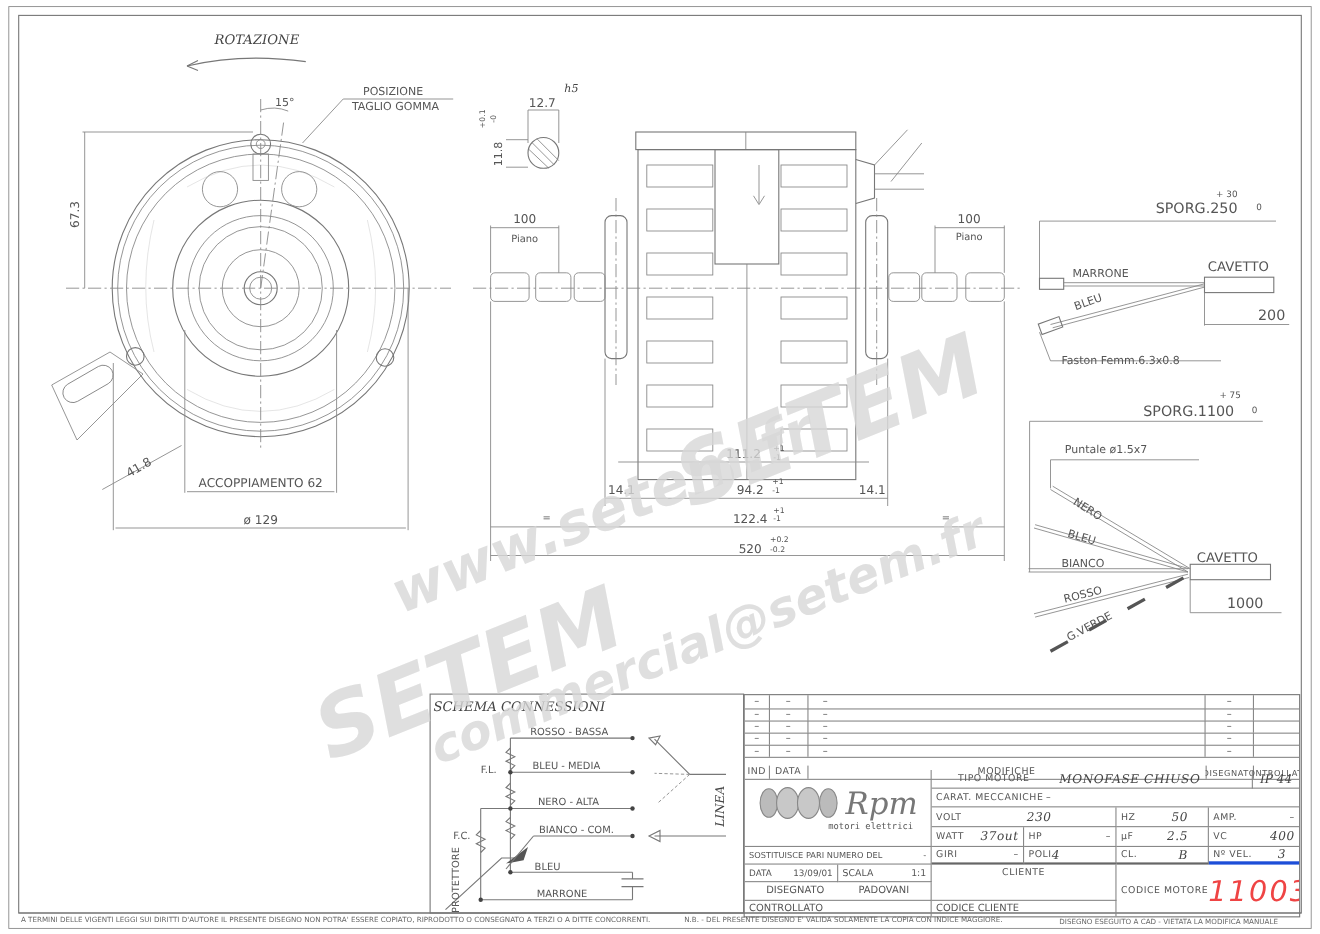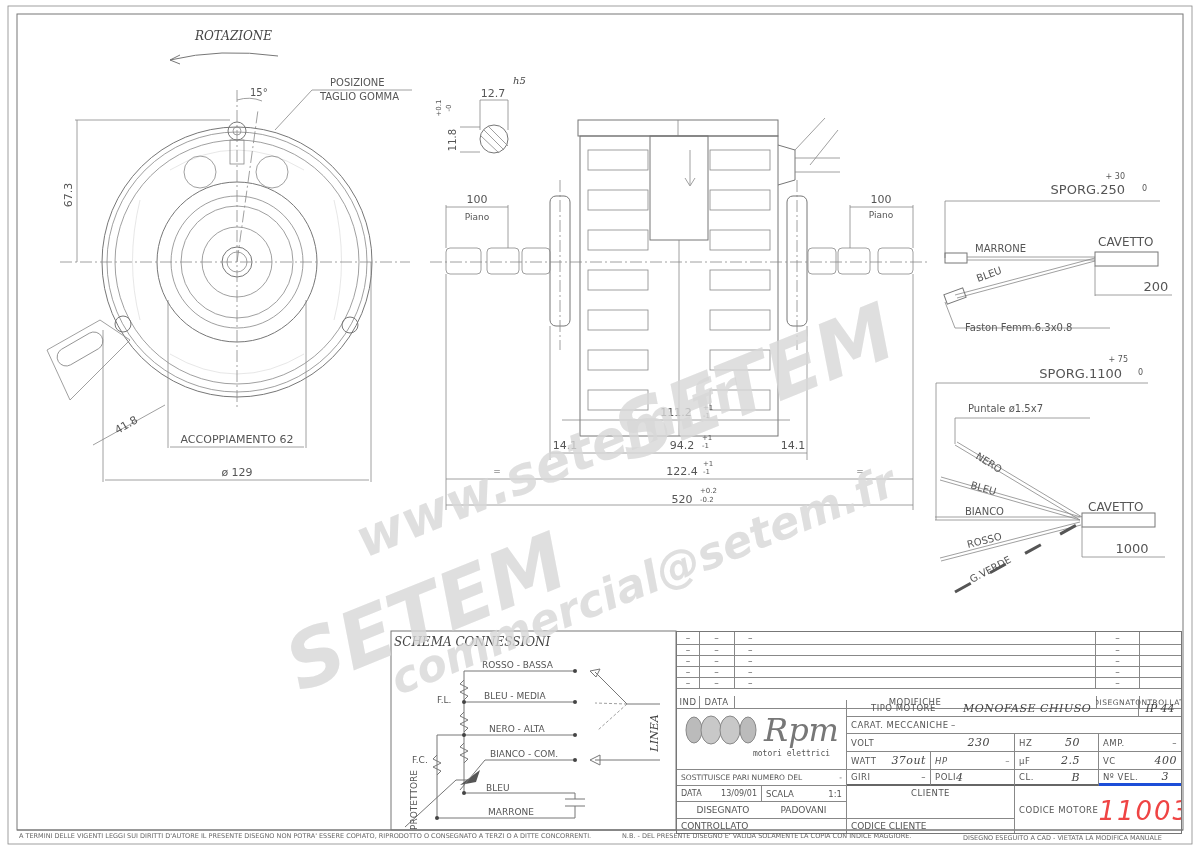--- a/index.html
+++ b/index.html
@@ -334,53 +334,53 @@
   </div>
 
   <div class="cell" style="left:0;top:68px;width:170px;height:70px;flex-direction:column;justify-content:center;align-items:center;">
     <div style="display:flex;align-items:center;gap:6px;">
       <svg width="74" height="30" style="position:static;">
         <ellipse cx="10" cy="15" rx="8" ry="13" fill="#bbb" stroke="#888"></ellipse>
         <ellipse cx="27" cy="15" rx="10" ry="14" fill="#c8c8c8" stroke="#888"></ellipse>
         <ellipse cx="46" cy="15" rx="10" ry="14" fill="#c8c8c8" stroke="#888"></ellipse>
         <ellipse cx="64" cy="15" rx="8" ry="13" fill="#bbb" stroke="#888"></ellipse>
       </svg>
-      <span style="font-family:'DejaVu Serif',serif;font-style:italic;font-size:32px;color:#777;">Rpm</span>
+      <span style="font-family:'DejaVu Serif',serif;font-style:italic;font-size:28px;color:#777;">Rpm</span>
     </div>
     <span style="font-family:'DejaVu Sans Mono',monospace;font-size:8px;margin-left:60px;">motori elettrici</span>
   </div>
 
   <div class="cell lbl" style="left:170px;top:68px;width:292px;height:17px;">
     <span style="width:92px;padding-left:20px;">TIPO MOTORE</span>
     <span class="val">MONOFASE CHIUSO</span>
   </div>
   <div class="cell val" style="left:462px;top:68px;width:42px;height:17px;border-right:none;justify-content:center;">IP 44</div>
   <div class="cell lbl" style="left:170px;top:85px;width:334px;height:17px;border-right:none;">
     <span style="width:100px;">CARAT. MECCANICHE</span>
     <span>–</span>
   </div>
 
   <div class="cell lbl" style="left:170px;top:102px;width:168px;height:18px;justify-content:space-between;">
     <span>VOLT</span>
-    <span class="val" style="margin-right:20px;">230</span>
+    <span class="val" style="margin-right:54px;">230</span>
   </div>
   <div class="cell lbl" style="left:338px;top:102px;width:84px;height:18px;justify-content:space-between;">
     <span>HZ</span>
     <span class="val" style="margin-right:14px;">50</span>
   </div>
   <div class="cell lbl" style="left:422px;top:102px;width:82px;height:18px;border-right:none;justify-content:space-between;">
     <span>AMP.</span>
     <span>–</span>
   </div>
 
   <div class="cell lbl" style="left:170px;top:120px;width:84px;height:18px;justify-content:space-between;">
     <span>WATT</span>
     <span class="val">37out</span>
   </div>
-  <div class="cell lbl" style="left:254px;top:120px;width:84px;height:18px;justify-content:space-between;font-style:italic;">
+  <div class="cell lbl" style="left:254px;top:120px;width:84px;height:18px;justify-content:space-between;">
     <span>HP</span>
     <span>–</span>
   </div>
   <div class="cell lbl" style="left:338px;top:120px;width:84px;height:18px;justify-content:space-between;">
     <span>μF</span>
     <span class="val" style="margin-right:14px;">2.5</span>
   </div>
   <div class="cell lbl" style="left:422px;top:120px;width:82px;height:18px;border-right:none;justify-content:space-between;">
     <span>VC</span>
     <span class="val">400</span>

